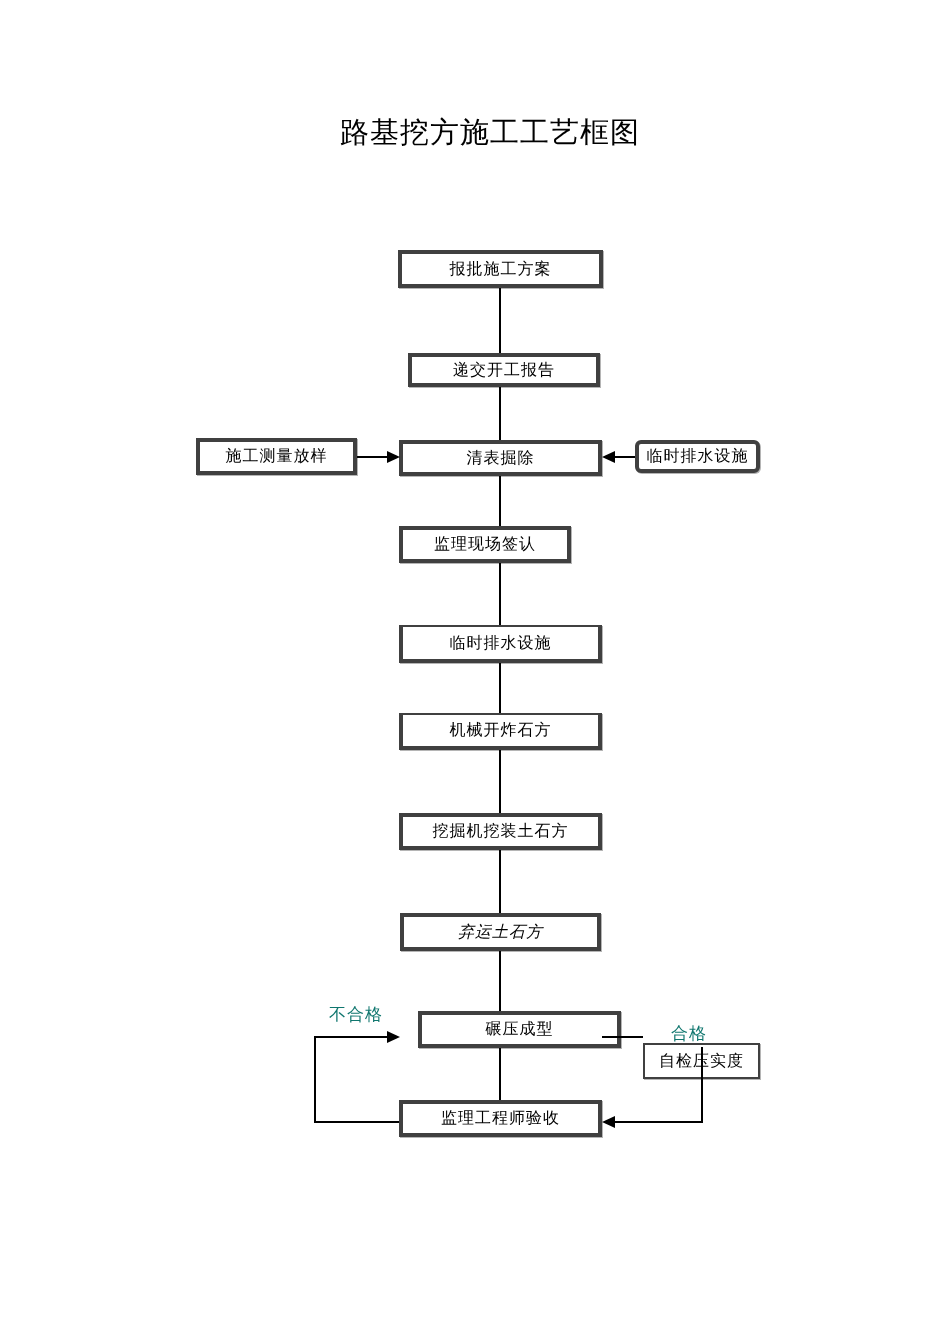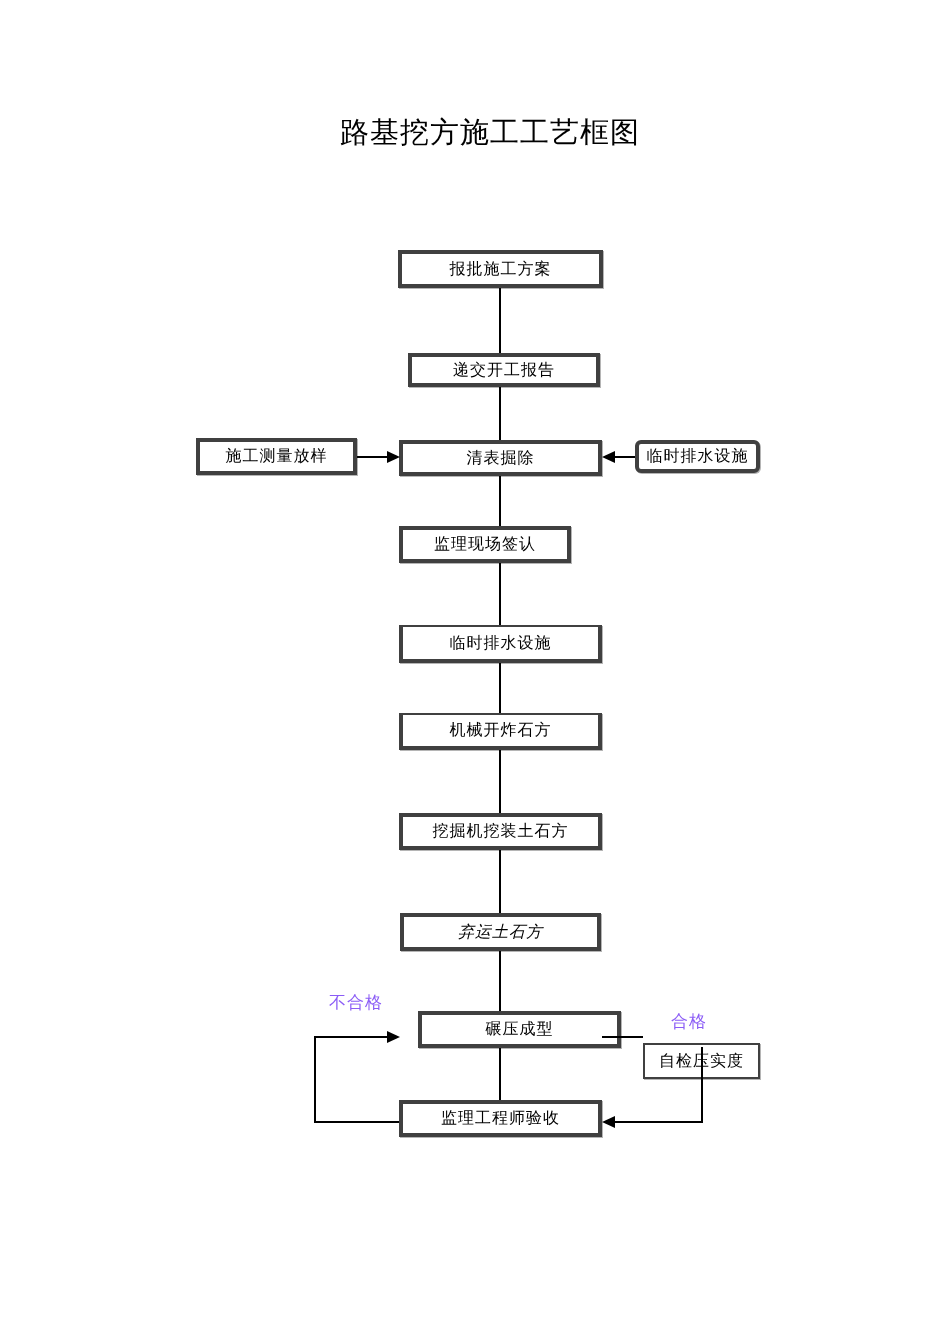--- a/index.html
+++ b/index.html
@@ -55,21 +55,22 @@
   .arrow.left {
     border-top: 6px solid transparent;
     border-bottom: 6px solid transparent;
     border-right: 13px solid #000000;
   }
   .edge-label {
     position: absolute;
     font-size: 17px;
     letter-spacing: 1px;
     white-space: nowrap;
-    color: #8b5cf6;
+    color: #0f766e;
+    margin-top: 12px;
   }
 </style>
 </head>
 <body>
 
 <div id="page">
 
   <div class="title">路基挖方施工工艺框图</div>
 
   <div class="node" style="left:398px; top:250px; width:205px; height:38px;">报批施工方案</div>

